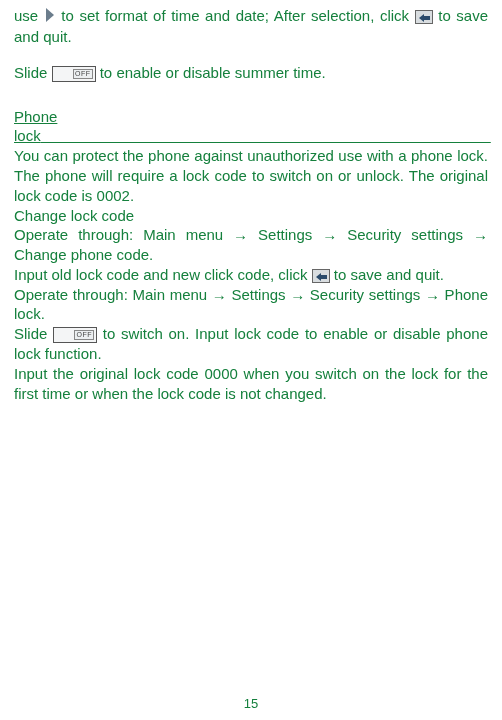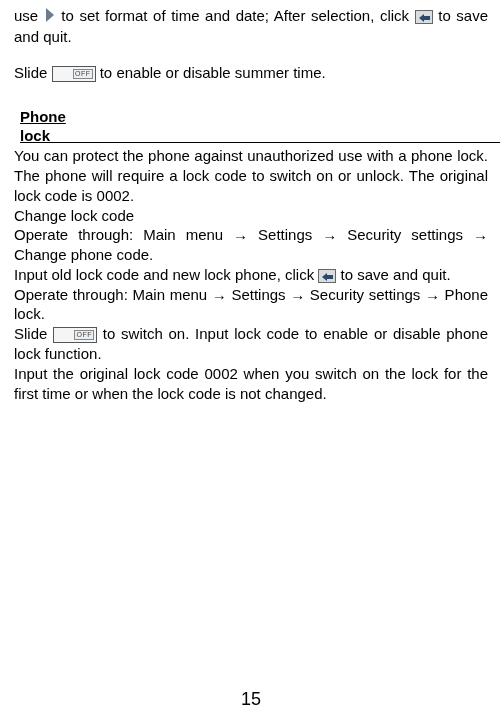--- a/index.html
+++ b/index.html
@@ -2,21 +2,21 @@
 <html><head>
 <meta charset="utf-8">
 <style>
   * { margin: 0; padding: 0; box-sizing: border-box; }
   html, body { width: 502px; height: 720px; background: #fff; font-family: Arial, Helvetica, sans-serif; }
   .page {
     width: 502px;
     height: 720px;
     padding: 6px 14px 0 14px;
     position: relative;
-    color: #000000;
+    color: #15803d;
     font-size: 15px;
     line-height: 1.32;
   }
   .justify { text-align: justify; }
   .icon-chevron {
     display: inline-block;
     vertical-align: middle;
   }
   .icon-back {
     display: inline-block;
@@ -62,34 +62,33 @@
   .icon-toggle::after {
     content: attr(data-label);
     position: absolute;
     right: 4px; top: 2px;
     font-size: 7px;
     letter-spacing: 0.5px;
     color: #444;
     font-family: Arial, sans-serif;
   }
   .heading {
-    font-weight: bold;
+    font-weight: normal;
     text-decoration: underline;
     margin-top: 14px;
-    margin-left: 6px;
   }
   .bold { font-weight: normal; }
   .para { margin-top: 0; }
   .afterslide { margin-top: 16px; }
   .page-num {
     position: absolute;
     bottom: 8px;
     left: 0; right: 0;
     text-align: center;
-    font-size: 18px;
+    font-size: 13px;
   }
   .spacer { height: 10px; }
 </style>
 </head>
 <body>
 
 <div class="page">
 
   <p class="justify para">
     <span>use </span><span class="icon-chevron"><svg width="12" height="14" viewBox="0 0 12 14">
@@ -107,26 +106,26 @@
     <span>Phone lock</span>&nbsp;&nbsp;&nbsp;&nbsp;&nbsp;&nbsp;&nbsp;&nbsp;&nbsp;&nbsp;&nbsp;&nbsp;&nbsp;&nbsp;&nbsp;&nbsp;&nbsp;&nbsp;&nbsp;&nbsp;&nbsp;&nbsp;&nbsp;&nbsp;&nbsp;&nbsp;&nbsp;&nbsp;&nbsp;&nbsp;&nbsp;&nbsp;&nbsp;&nbsp;&nbsp;&nbsp;&nbsp;&nbsp;&nbsp;&nbsp;&nbsp;&nbsp;&nbsp;&nbsp;&nbsp;&nbsp;&nbsp;&nbsp;&nbsp;&nbsp;&nbsp;&nbsp;&nbsp;&nbsp;&nbsp;&nbsp;&nbsp;&nbsp;&nbsp;&nbsp;&nbsp;&nbsp;&nbsp;&nbsp;&nbsp;&nbsp;&nbsp;&nbsp;&nbsp;&nbsp;&nbsp;&nbsp;&nbsp;&nbsp;&nbsp;&nbsp;&nbsp;&nbsp;&nbsp;&nbsp;&nbsp;&nbsp;&nbsp;&nbsp;&nbsp;&nbsp;&nbsp;&nbsp;&nbsp;&nbsp;&nbsp;&nbsp;&nbsp;&nbsp;&nbsp;&nbsp;&nbsp;&nbsp;&nbsp;&nbsp;&nbsp;&nbsp;&nbsp;&nbsp;&nbsp;&nbsp;&nbsp;&nbsp;
   </div>
 
   <p class="justify">You can protect the phone against unauthorized use with a phone lock. The phone will require a lock code to switch on or unlock. The original lock code is 0002.</p>
 
   <p class="bold">Change lock code</p>
 
   <p class="justify">Operate through: Main menu → Settings → Security settings → Change phone code.</p>
 
   <p class="justify">
-    <span>Input old lock code and new lock phone, click </span><span class="icon-back"></span><span> to save and quit.</span>
+    <span>Input old lock code and new click code, click </span><span class="icon-back"></span><span> to save and quit.</span>
   </p>
 
 
   <p class="justify">Operate through: Main menu → Settings → Security settings → Phone lock.</p>
 
   <p class="justify">
     <span>Slide </span><span class="icon-toggle" data-label="OFF"></span><span> to switch on. Input lock code to enable or disable phone lock function.</span>
   </p>
 
-  <p class="justify">Input the original lock code 0002 when you switch on the lock for the first time or when the lock code is not changed.</p>
+  <p class="justify">Input the original lock code 0000 when you switch on the lock for the first time or when the lock code is not changed.</p>
 
   <div class="page-num">15</div>
 </div>
 
 </body></html>

